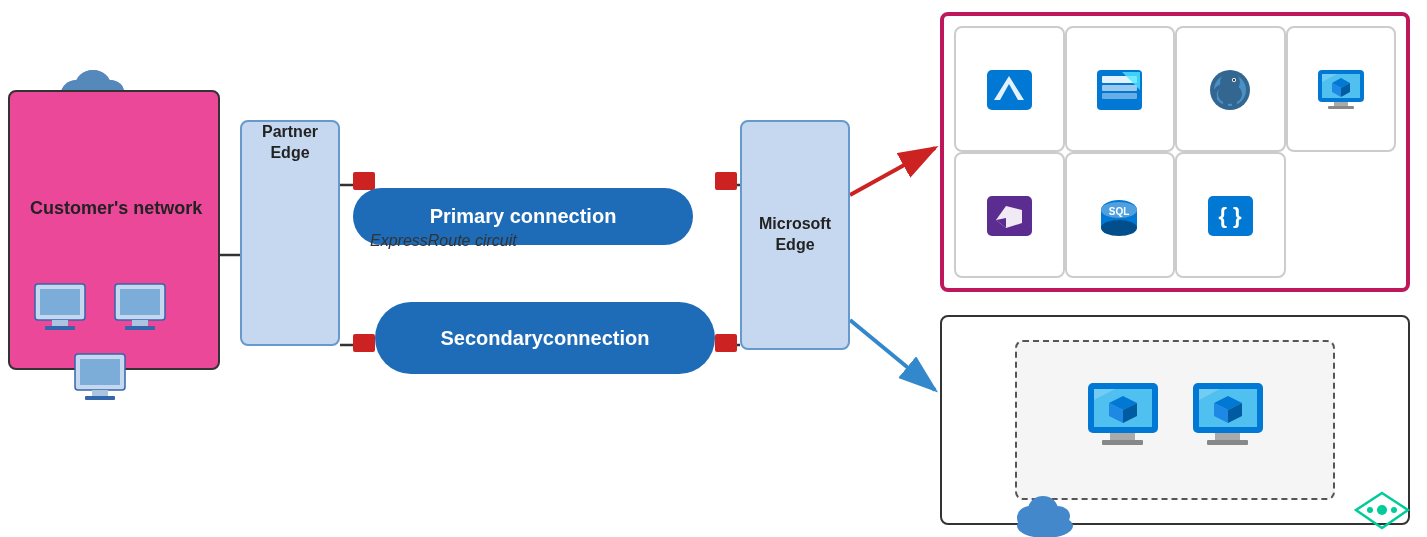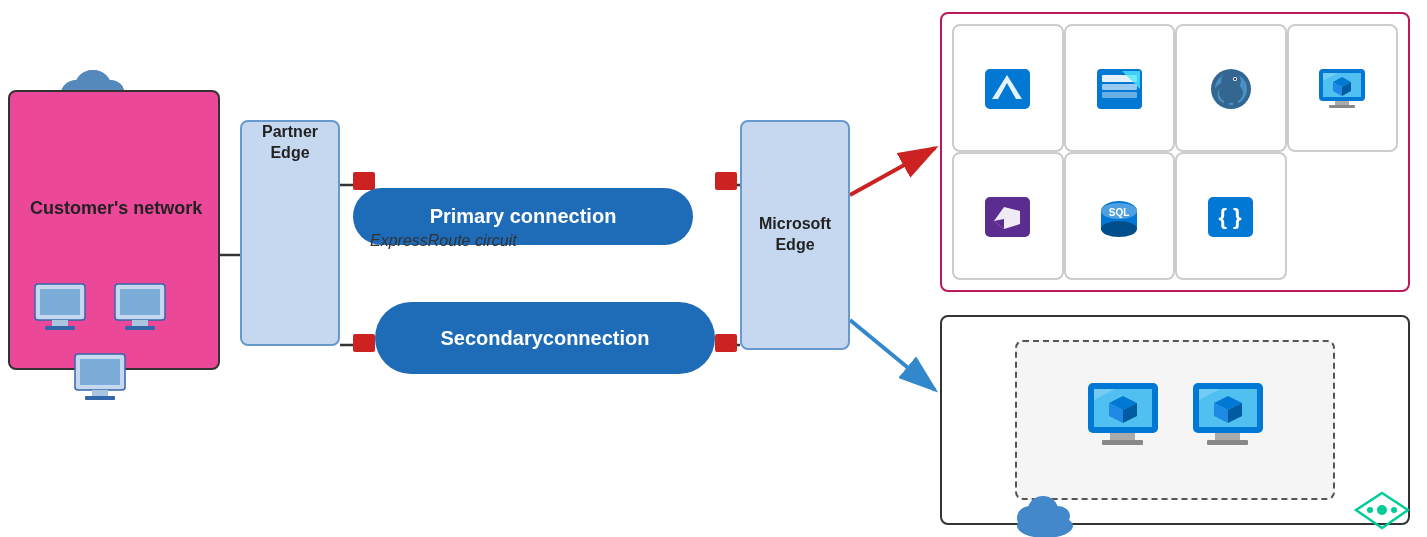--- a/index.html
+++ b/index.html
@@ -119,21 +119,21 @@
       color: #222;
       text-align: center;
       line-height: 1.3;
     }
 
     
     .azure-grid-box {
       position: absolute;
       left: 940px; top: 12px;
       width: 470px; height: 280px;
-      border: 2px solid #be185d;
+      border: 4px solid #be185d;
       border-radius: 8px;
       background: #fff;
       padding: 10px;
       display: grid;
       grid-template-columns: repeat(4, 1fr);
       grid-template-rows: repeat(2, 1fr);
     }
 
     .azure-icon-cell {
       border: 2px solid #ccc;

